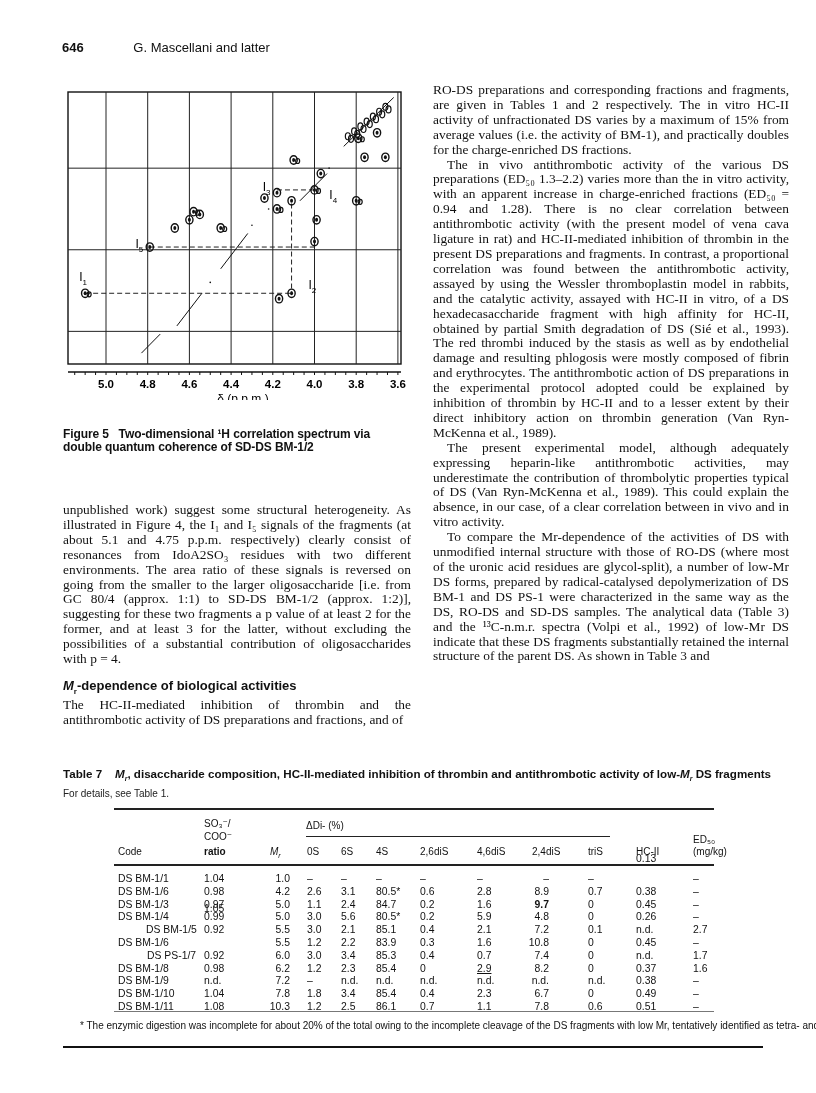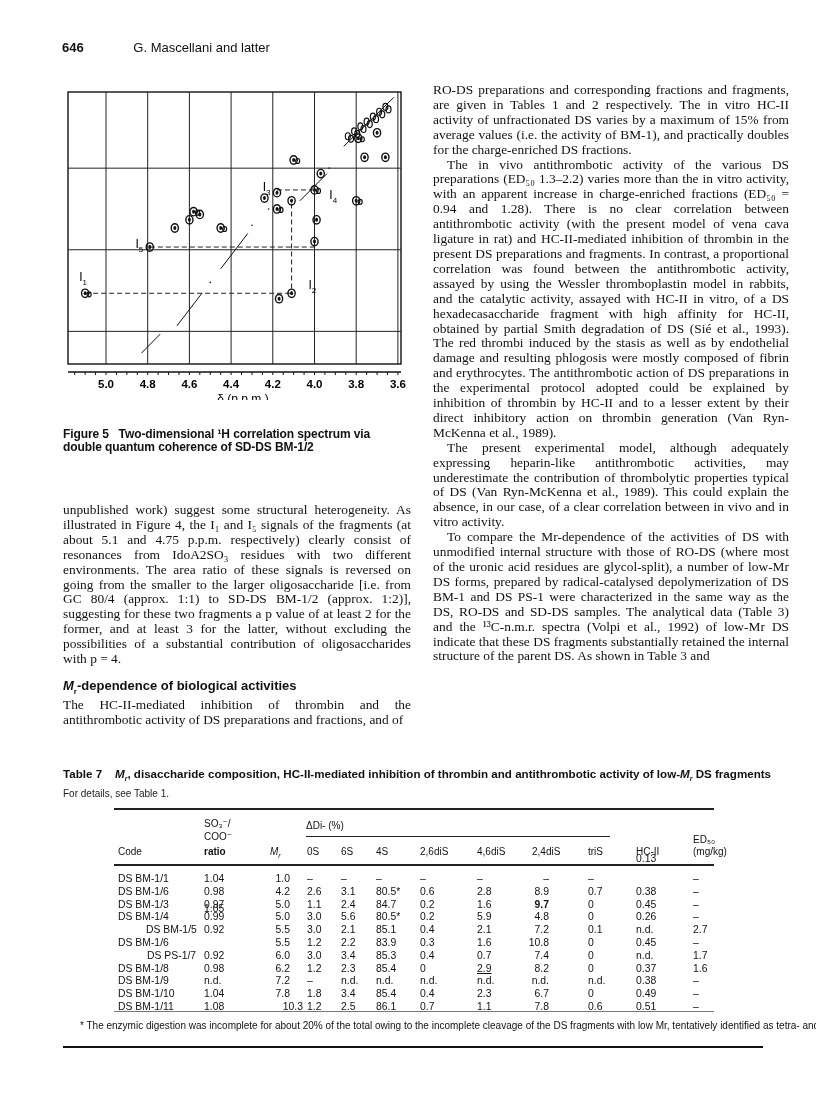--- a/index.html
+++ b/index.html
@@ -424,21 +424,21 @@
         <div class="td" style="left: 420px; top: 988.2px;">0.4</div>
         <div class="td" style="left: 477px; top: 988.2px;">2.3</div>
         <div class="td" style="right: 267px; top: 988.2px;">6.7</div>
         <div class="td" style="left: 588px; top: 988.2px;">0</div>
         <div class="td" style="left: 636px; top: 988.2px;">0.49</div>
         <div class="td" style="left: 693px; top: 988.2px;">–</div>
       </div>
       <div>
         <div class="td" style="left: 118px; top: 1001px;">DS BM-1/11</div>
         <div class="td" style="left: 204px; top: 1001px;">1.08</div>
-        <div class="td" style="right: 513px; top: 1001px;">10.3</div>
+        <div class="td" style="right: 526px; top: 1001px;">10.3</div>
         <div class="td" style="left: 307px; top: 1001px;">1.2</div>
         <div class="td" style="left: 341px; top: 1001px;">2.5</div>
         <div class="td" style="left: 376px; top: 1001px;">86.1</div>
         <div class="td" style="left: 420px; top: 1001px;">0.7</div>
         <div class="td" style="left: 477px; top: 1001px;">1.1</div>
         <div class="td" style="right: 267px; top: 1001px;">7.8</div>
         <div class="td" style="left: 588px; top: 1001px;">0.6</div>
         <div class="td" style="left: 636px; top: 1001px;">0.51</div>
         <div class="td" style="left: 693px; top: 1001px;">–</div>
       </div>

